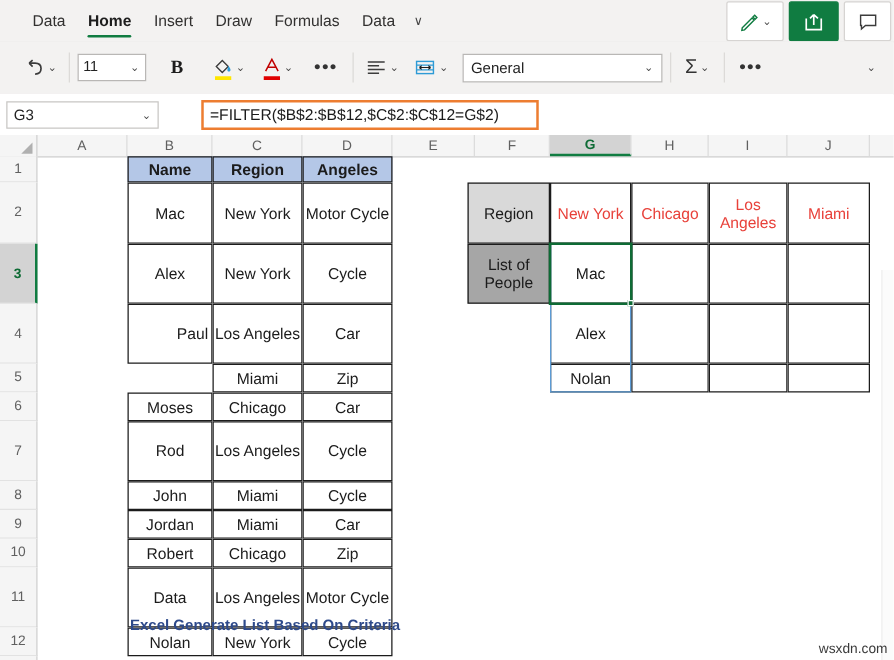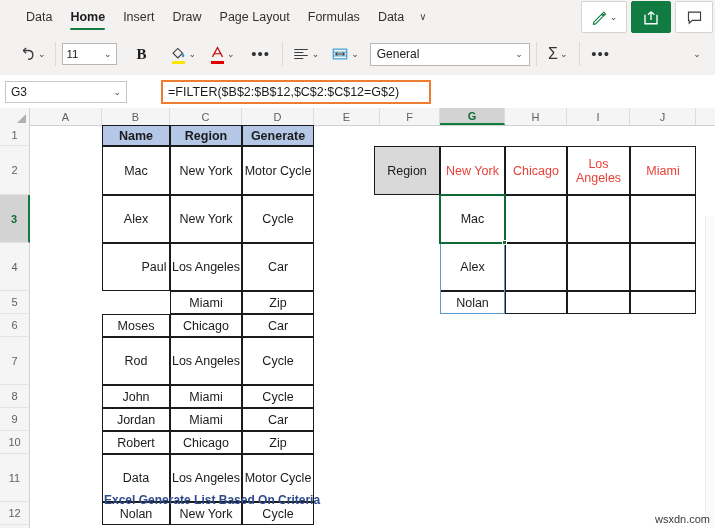--- a/index.html
+++ b/index.html
@@ -159,21 +159,20 @@
 </head>
 <body>
 
 <div class="app">
 
   <div class="tabstrip">
     <div class="tab">Data</div>
     <div class="tab active">Home</div>
     <div class="tab">Insert</div>
     <div class="tab">Draw</div>
-    <div class="tab">Page Layout</div>
     <div class="tab">Formulas</div>
     <div class="tab">Data</div>
     <div class="tab-caret">∨</div>
 
     <div class="tr-right">
       <div class="sqbtn">
         <svg width="17" height="17" viewBox="0 0 24 24">
           <path d="M4 18.5 L15 7.5 L17.5 10 L6.5 21 L3.5 21.5 Z" fill="none" stroke="#107c41" stroke-width="1.6"></path>
           <path d="M16 6.5 L18 4.5 L20.5 7 L18.5 9 Z" fill="none" stroke="#107c41" stroke-width="1.6"></path>
         </svg>
@@ -318,21 +317,21 @@
       <div class="rh" style="top:283px;height:23px;">9</div>
       <div class="rh" style="top:306px;height:23px;">10</div>
       <div class="rh" style="top:329px;height:48px;">11</div>
       <div class="rh" style="top:377px;height:23px;">12</div>
       <div class="rh" style="top:400px;height:20px;">13</div>
 
     </div>
 
     <div class="cell b1 hdrfill" style="left:102px;top:17px;width:68px;height:21px;">Name</div>
     <div class="cell b1 hdrfill" style="left:170px;top:17px;width:72px;height:21px;">Region</div>
-    <div class="cell b1 hdrfill" style="left:242px;top:17px;width:72px;height:21px;">Generate</div>
+    <div class="cell b1 hdrfill" style="left:242px;top:17px;width:72px;height:21px;">Angeles</div>
 
     <div class="cell b1" style="left:102px;top:38px;width:68px;height:49px;">Mac</div>
     <div class="cell b1" style="left:170px;top:38px;width:72px;height:49px;">New York</div>
     <div class="cell b1" style="left:242px;top:38px;width:72px;height:49px;">Motor Cycle</div>
 
     <div class="cell b1" style="left:102px;top:87px;width:68px;height:48px;">Alex</div>
     <div class="cell b1" style="left:170px;top:87px;width:72px;height:48px;">New York</div>
     <div class="cell b1" style="left:242px;top:87px;width:72px;height:48px;">Cycle</div>
 
     <div class="cell b1" style="left:102px;top:135px;width:68px;height:48px;padding-left:36px;">Paul</div>
@@ -364,20 +363,21 @@
 
     <div class="cell b1" style="left:102px;top:346px;width:68px;height:48px;">Data</div>
     <div class="cell b1" style="left:170px;top:346px;width:72px;height:48px;">Los Angeles</div>
     <div class="cell b1" style="left:242px;top:346px;width:72px;height:48px;">Motor Cycle</div>
 
     <div class="cell b1" style="left:102px;top:394px;width:68px;height:23px;">Nolan</div>
     <div class="cell b1" style="left:170px;top:394px;width:72px;height:23px;">New York</div>
     <div class="cell b1" style="left:242px;top:394px;width:72px;height:23px;">Cycle</div>
 
     <div class="cell b1 greylt" style="left:374px;top:38px;width:66px;height:49px;">Region</div>
+    <div class="cell b1 greydk" style="left:374px;top:87px;width:66px;height:48px;">List of People</div>
 
     <div class="cell b1 redtxt" style="left:440px;top:38px;width:65px;height:49px;">New York</div>
     <div class="cell b1 redtxt" style="left:505px;top:38px;width:62px;height:49px;">Chicago</div>
     <div class="cell b1 redtxt" style="left:567px;top:38px;width:63px;height:49px;">Los Angeles</div>
     <div class="cell b1 redtxt" style="left:630px;top:38px;width:66px;height:49px;">Miami</div>
 
     <div class="cell b1" style="left:440px;top:87px;width:65px;height:48px;">Mac</div>
     <div class="cell b1" style="left:440px;top:135px;width:65px;height:48px;">Alex</div>
     <div class="cell b1" style="left:440px;top:183px;width:65px;height:23px;">Nolan</div>
 

